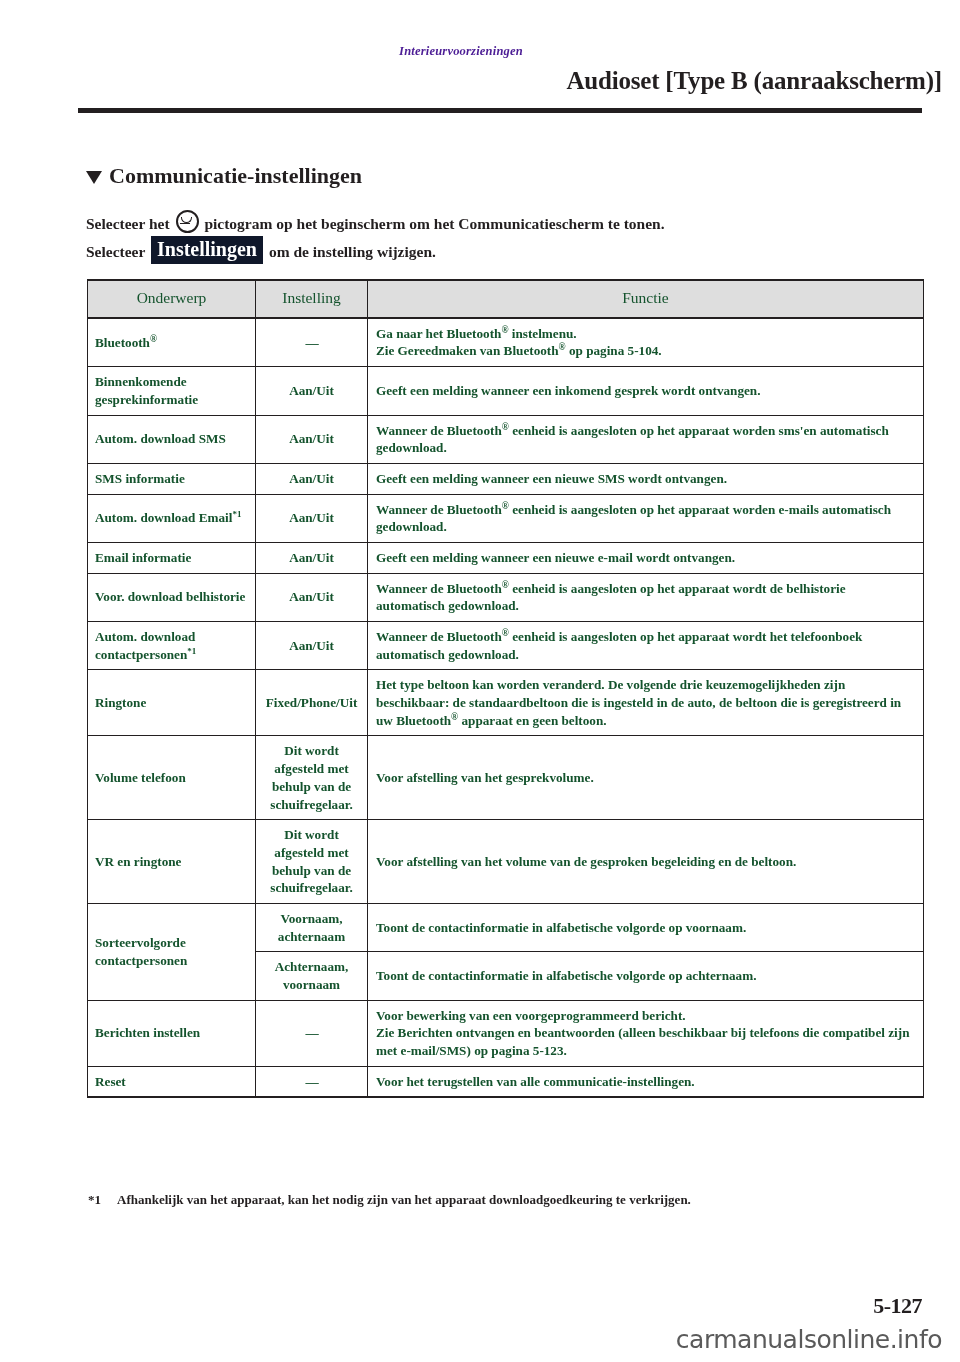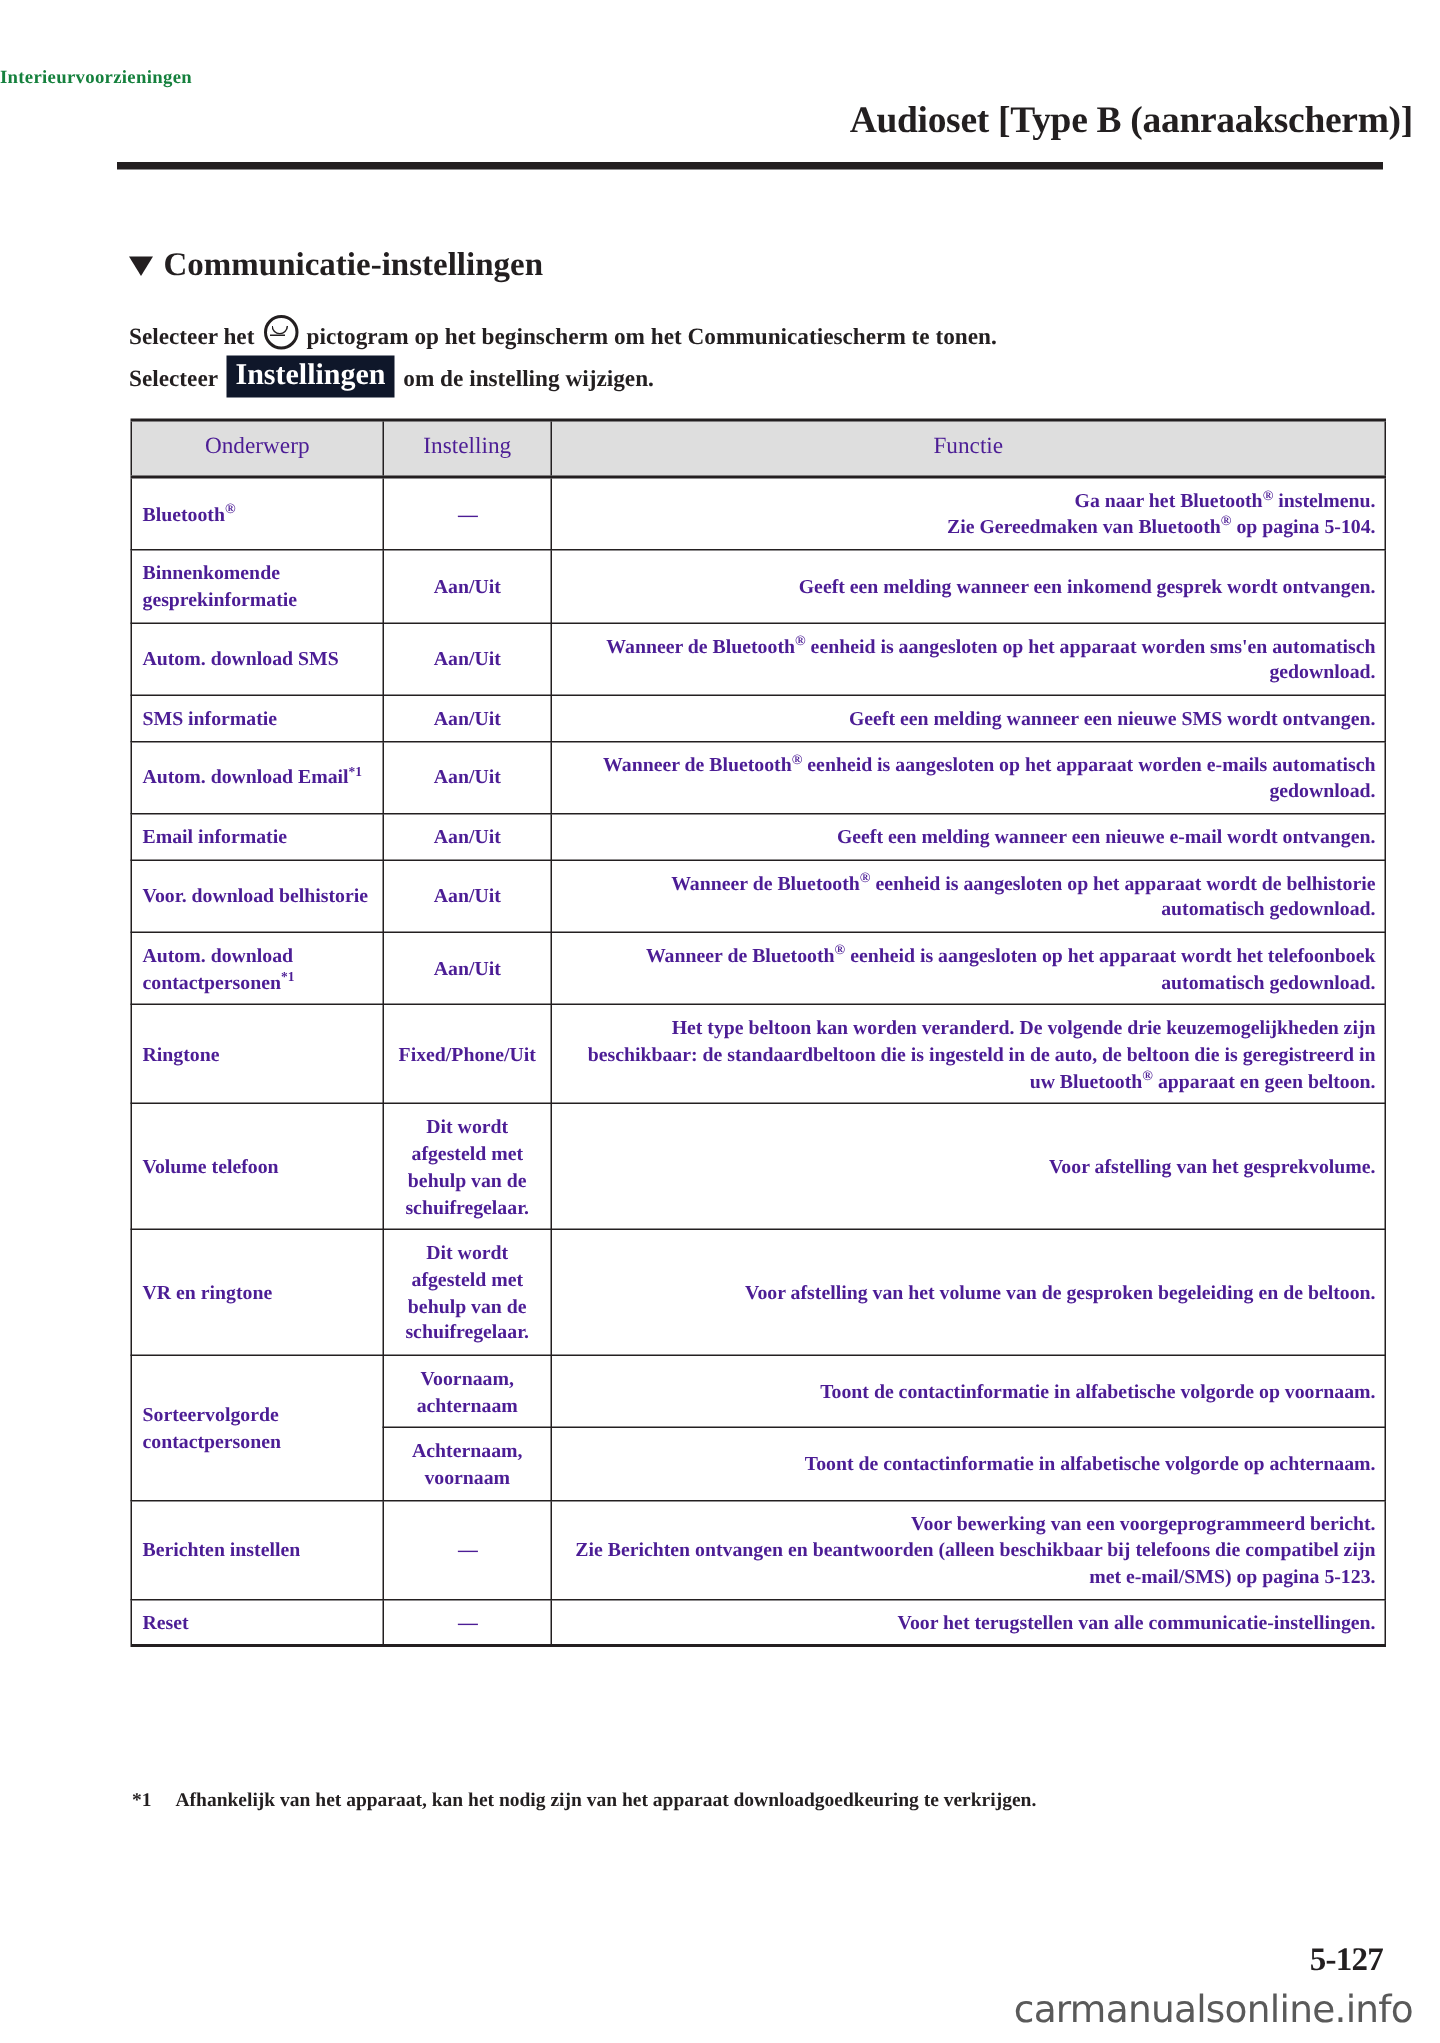--- a/index.html
+++ b/index.html
@@ -18,28 +18,29 @@
 
   
   .page-header {
     position: absolute;
     left: 0;
     top: 0;
     width: 960px;
     padding: 0;
   }
   .header-chapter {
-    text-align: left;
+    text-align: center;
     padding-right: 38px;
     font-size: 12.5px;
     font-weight: 700;
     letter-spacing: 0.2px;
-    color: #15803d;
+    color: #4c1d95;
     margin-top: 45px;
     line-height: 1;
+    font-style: italic;
   }
   .header-title {
     text-align: right;
     padding-right: 18px;
     font-size: 25px;
     font-weight: 700;
     color: #231f20;
     margin-top: 10px;
     line-height: 1.05;
     letter-spacing: -0.2px;
@@ -136,21 +137,21 @@
     top: 279px;
     width: 836px;
     border-collapse: collapse;
     table-layout: fixed;
   }
   table.settings th,
   table.settings td {
     border: 1px solid #231f20;
     font-size: 13.2px;
     font-weight: 700;
-    color: #4c1d95;
+    color: #14532d;
     vertical-align: middle;
     line-height: 1.34;
   }
   table.settings thead th {
     background: #dedede;
     text-align: center;
     font-size: 15.5px;
     font-weight: 400;
     padding: 7px 4px 8px 4px;
     border-top: 2px solid #231f20;
@@ -163,21 +164,21 @@
   td.col-onderwerp {
     padding: 6px 5px 6px 7px;
     text-align: left;
   }
   td.col-instelling {
     padding: 6px 5px;
     text-align: center;
   }
   td.col-functie {
     padding: 6px 6px 6px 8px;
-    text-align: right;
+    text-align: left;
   }
   table.settings tbody tr:last-child td { border-bottom: 2px solid #231f20; }
 
   .dash { letter-spacing: -1px; }
   sup { font-size: 9px; vertical-align: 5px; line-height: 0; }
   .reg { font-size: 9.5px; vertical-align: 5px; line-height: 0; }
 
   
   .footnote {
     position: absolute;

